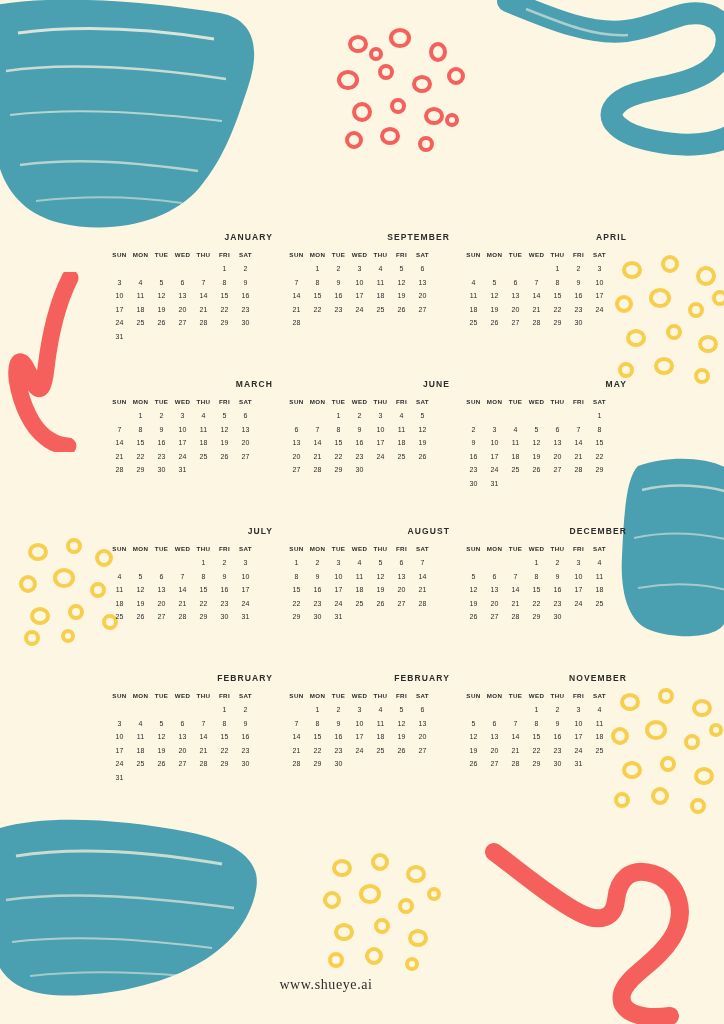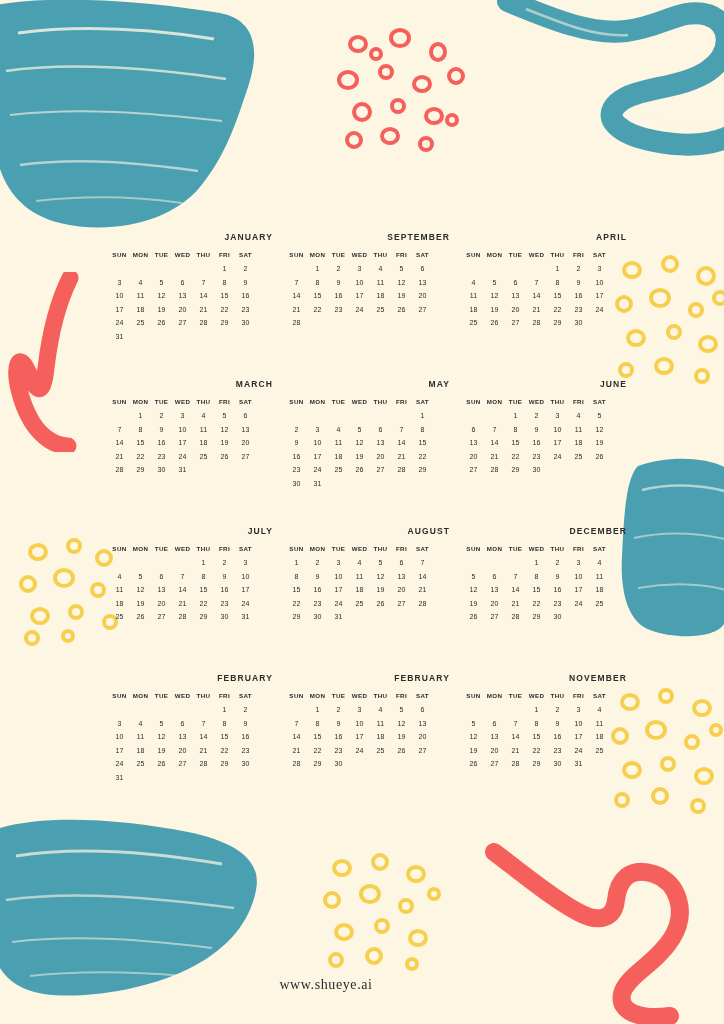--- a/index.html
+++ b/index.html
@@ -431,20 +431,66 @@
           <div class="day">25</div>
           <div class="day">26</div>
           <div class="day">27</div>
           <div class="day">28</div>
           <div class="day">29</div>
           <div class="day">30</div>
           <div class="day">31</div>
         </div>
       </div>
       <div class="month">
+        <div class="month-name">JUNE</div>
+        <div class="dow-row">
+          <div class="dow">SUN</div>
+          <div class="dow">MON</div>
+          <div class="dow">TUE</div>
+          <div class="dow">WED</div>
+          <div class="dow">THU</div>
+          <div class="dow">FRI</div>
+          <div class="dow">SAT</div>
+        </div>
+        <div class="days">
+          <div class="day empty"></div>
+          <div class="day empty"></div>
+          <div class="day">1</div>
+          <div class="day">2</div>
+          <div class="day">3</div>
+          <div class="day">4</div>
+          <div class="day">5</div>
+          <div class="day">6</div>
+          <div class="day">7</div>
+          <div class="day">8</div>
+          <div class="day">9</div>
+          <div class="day">10</div>
+          <div class="day">11</div>
+          <div class="day">12</div>
+          <div class="day">13</div>
+          <div class="day">14</div>
+          <div class="day">15</div>
+          <div class="day">16</div>
+          <div class="day">17</div>
+          <div class="day">18</div>
+          <div class="day">19</div>
+          <div class="day">20</div>
+          <div class="day">21</div>
+          <div class="day">22</div>
+          <div class="day">23</div>
+          <div class="day">24</div>
+          <div class="day">25</div>
+          <div class="day">26</div>
+          <div class="day">27</div>
+          <div class="day">28</div>
+          <div class="day">29</div>
+          <div class="day">30</div>
+        </div>
+      </div>
+      <div class="month">
         <div class="month-name">MAY</div>
         <div class="dow-row">
           <div class="dow">SUN</div>
           <div class="dow">MON</div>
           <div class="dow">TUE</div>
           <div class="dow">WED</div>
           <div class="dow">THU</div>
           <div class="dow">FRI</div>
           <div class="dow">SAT</div>
         </div>
@@ -479,66 +525,20 @@
           <div class="day">22</div>
           <div class="day">23</div>
           <div class="day">24</div>
           <div class="day">25</div>
           <div class="day">26</div>
           <div class="day">27</div>
           <div class="day">28</div>
           <div class="day">29</div>
           <div class="day">30</div>
           <div class="day">31</div>
-        </div>
-      </div>
-      <div class="month">
-        <div class="month-name">JUNE</div>
-        <div class="dow-row">
-          <div class="dow">SUN</div>
-          <div class="dow">MON</div>
-          <div class="dow">TUE</div>
-          <div class="dow">WED</div>
-          <div class="dow">THU</div>
-          <div class="dow">FRI</div>
-          <div class="dow">SAT</div>
-        </div>
-        <div class="days">
-          <div class="day empty"></div>
-          <div class="day empty"></div>
-          <div class="day">1</div>
-          <div class="day">2</div>
-          <div class="day">3</div>
-          <div class="day">4</div>
-          <div class="day">5</div>
-          <div class="day">6</div>
-          <div class="day">7</div>
-          <div class="day">8</div>
-          <div class="day">9</div>
-          <div class="day">10</div>
-          <div class="day">11</div>
-          <div class="day">12</div>
-          <div class="day">13</div>
-          <div class="day">14</div>
-          <div class="day">15</div>
-          <div class="day">16</div>
-          <div class="day">17</div>
-          <div class="day">18</div>
-          <div class="day">19</div>
-          <div class="day">20</div>
-          <div class="day">21</div>
-          <div class="day">22</div>
-          <div class="day">23</div>
-          <div class="day">24</div>
-          <div class="day">25</div>
-          <div class="day">26</div>
-          <div class="day">27</div>
-          <div class="day">28</div>
-          <div class="day">29</div>
-          <div class="day">30</div>
         </div>
       </div>
       <div class="month">
         <div class="month-name">JULY</div>
         <div class="dow-row">
           <div class="dow">SUN</div>
           <div class="dow">MON</div>
           <div class="dow">TUE</div>
           <div class="dow">WED</div>
           <div class="dow">THU</div>

